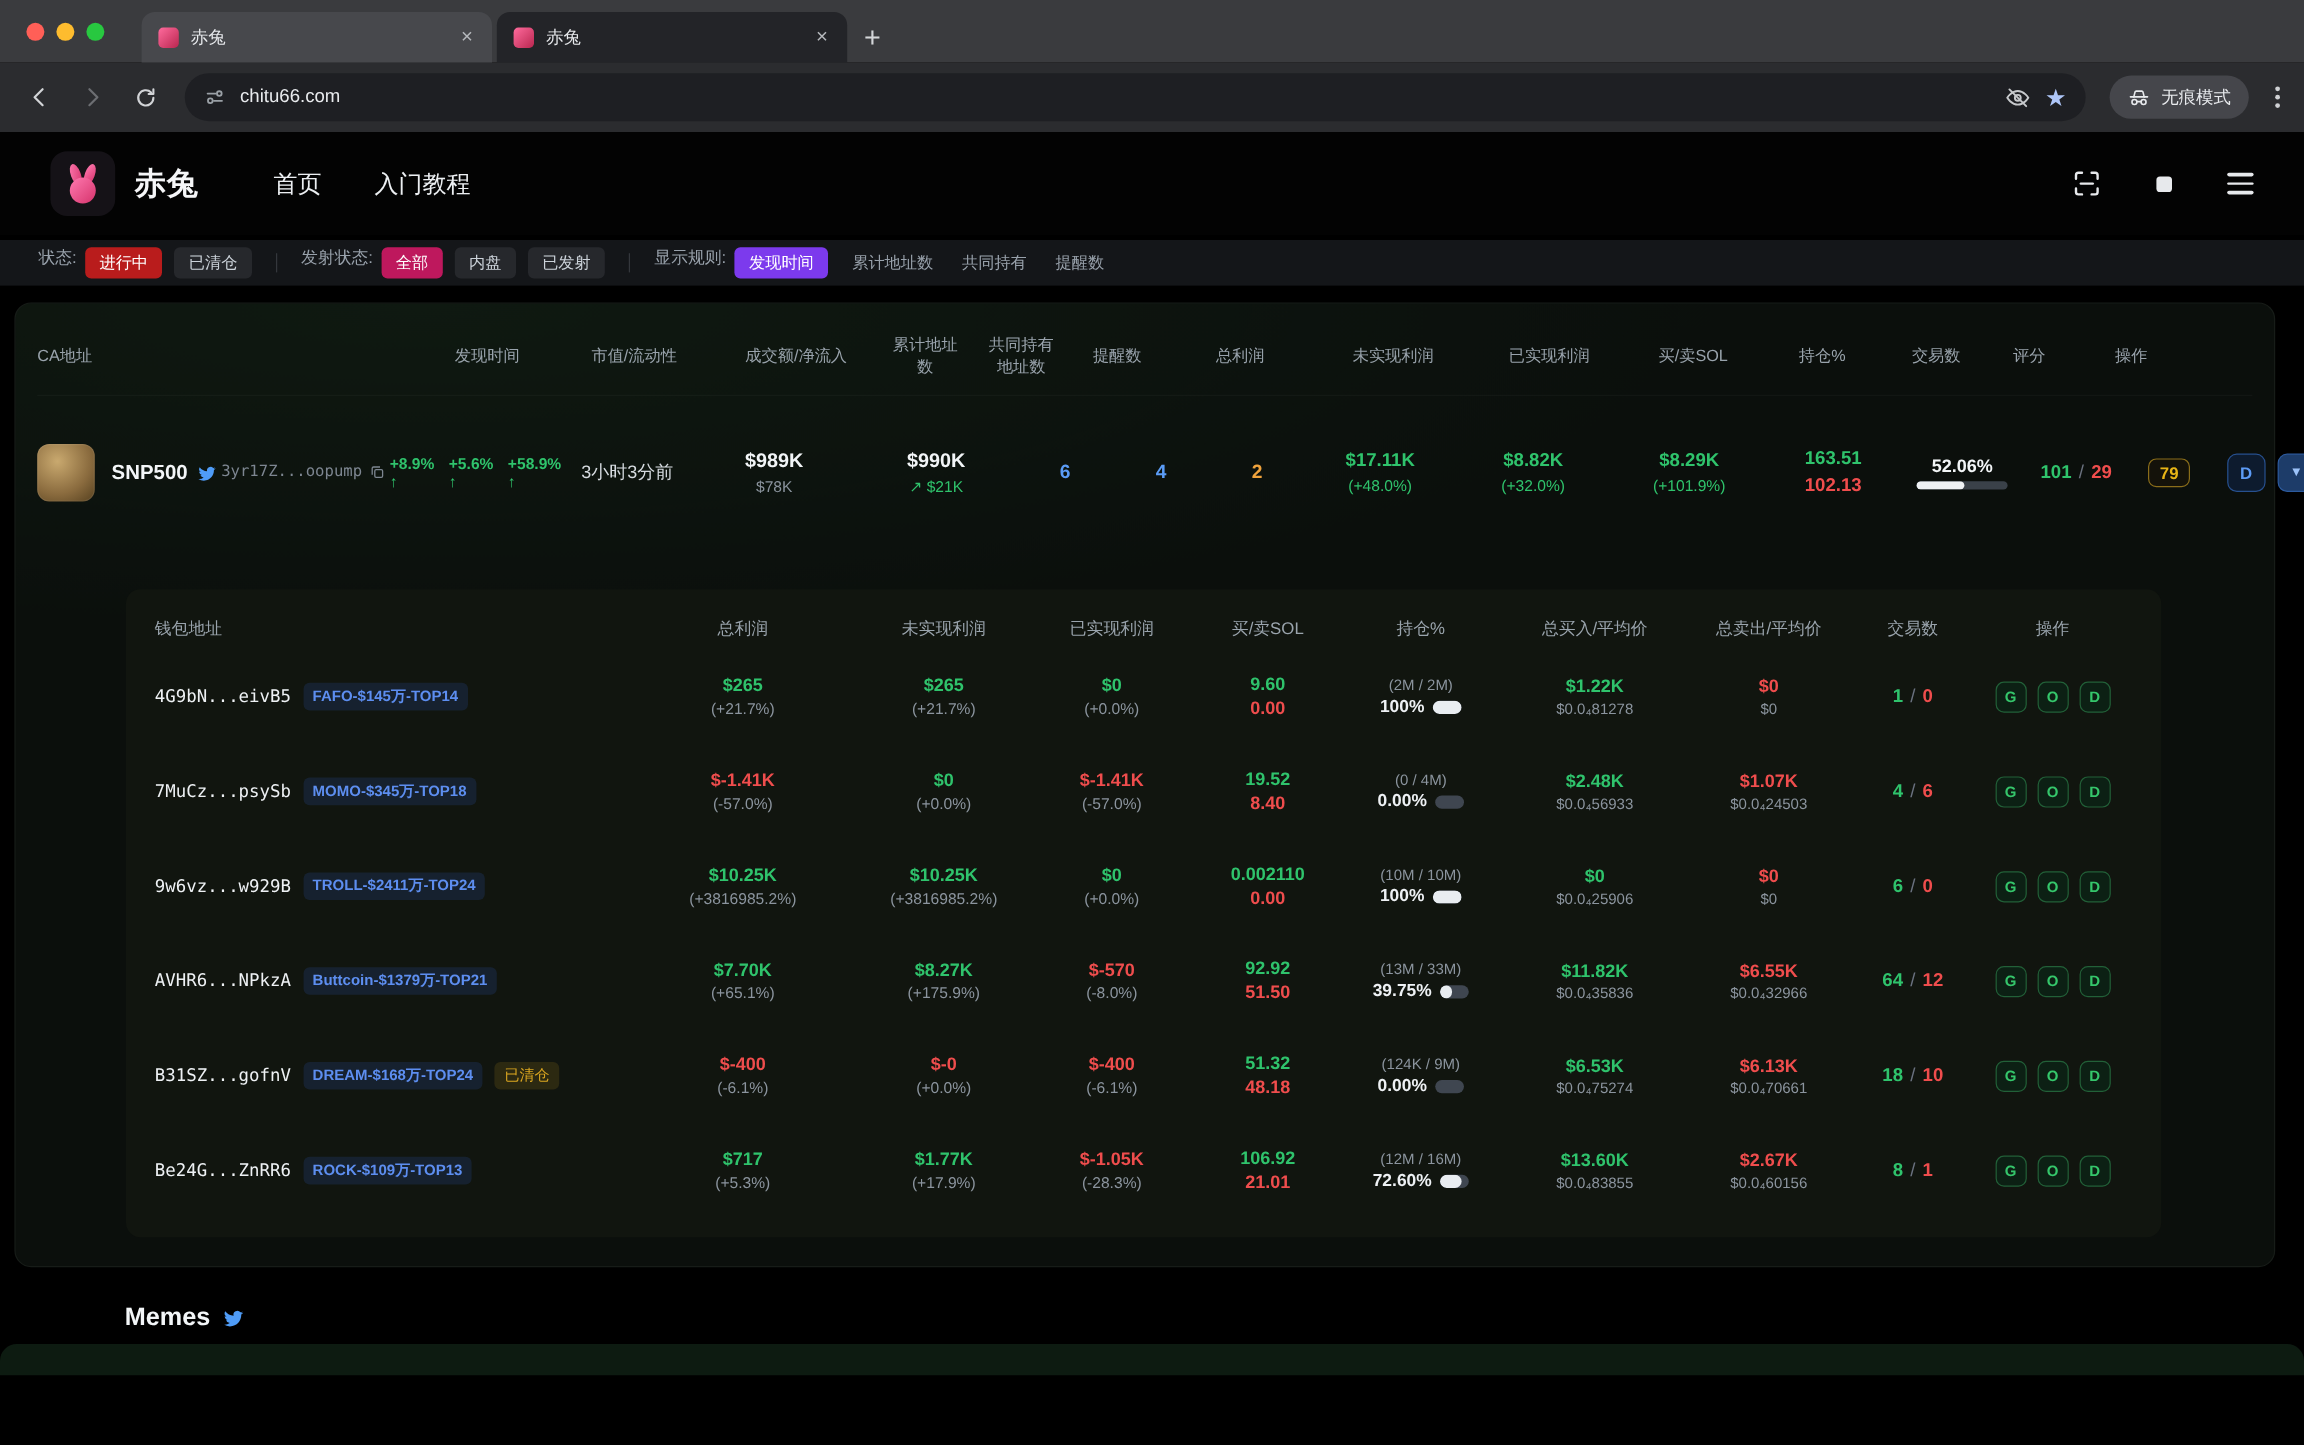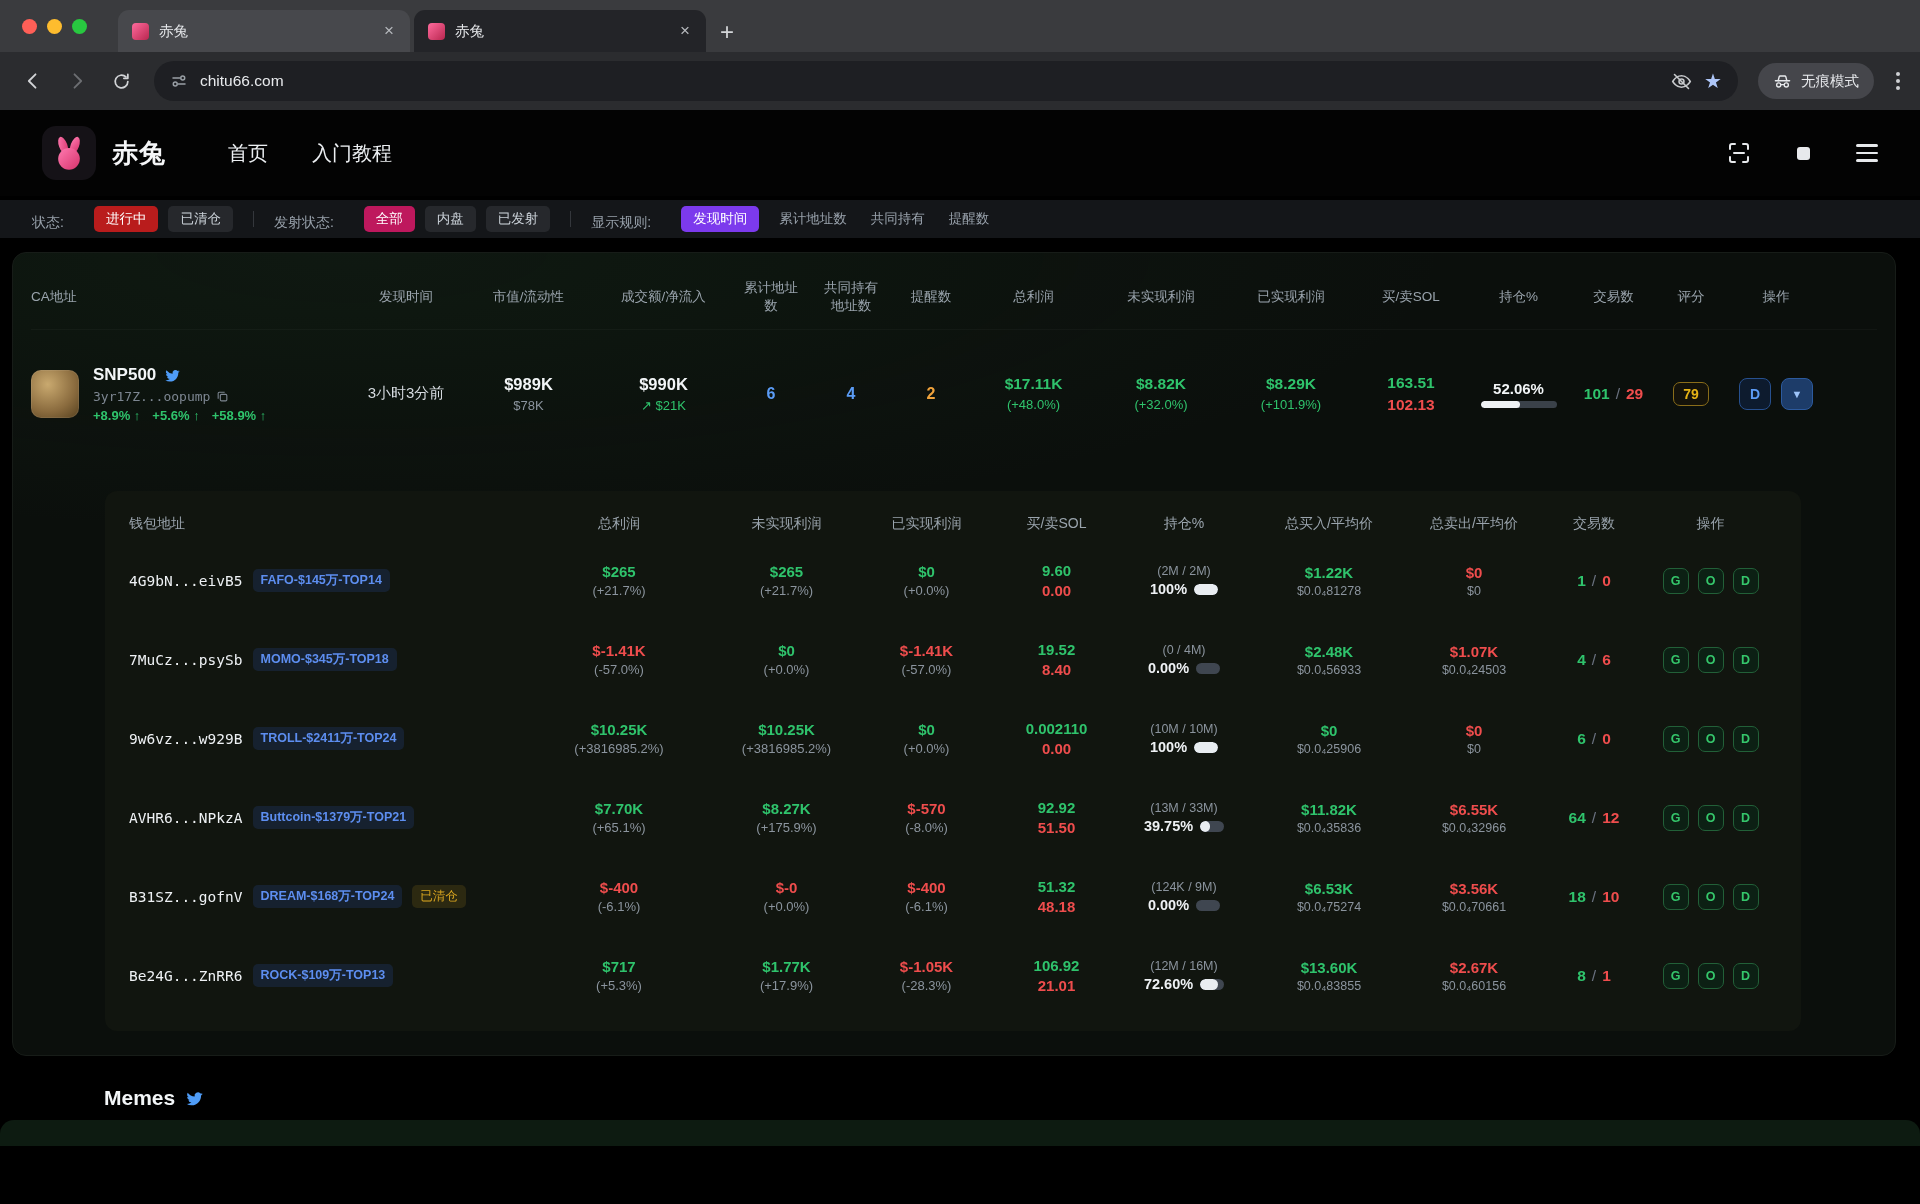--- a/index.html
+++ b/index.html
@@ -32,42 +32,42 @@
   .logo { width:54px; height:54px; border-radius:14px; background:#151217; display:flex; align-items:center; justify-content:center; }
   .brand { color:#f5f6f8; font-size:26px; font-weight:700; margin-left:16px; letter-spacing:1px; }
   .nav { display:flex; gap:44px; margin-left:62px; }
   .nav-item { color:#eceff2; font-size:20px; }
   .hdr-icons { margin-left:auto; display:flex; align-items:center; gap:46px; }
   .sq-icon { width:13px; height:13px; border-radius:3px; background:#e7e9ec; }
   .burger { display:flex; flex-direction:column; gap:5px; }
   .burger i { width:22px; height:2.4px; background:#e7e9ec; border-radius:2px; }
 
   .filterbar { height:38px; margin-top:4px; background:#141619; display:flex; align-items:center; padding:0 32px; font-size:14px; color:#98a1ab; }
-  .fgroup { display:flex; align-items:flex-end; gap:28px; }
+  .fgroup { display:flex; align-items:flex-start; gap:5px; }
   .fgroup .flabel { margin-right:2px; }
   .fdivider { width:1px; height:16px; background:#34373c; margin:0 20px; }
   .fbtn { border:none; cursor:pointer; padding:4px 12px; border-radius:5px; background:#26282c; color:#cbd2d9; font-size:13.5px; font-family:inherit; }
   .fbtn.plain { background:transparent; color:#98a1ab; padding:4px 4px; }
   .fbtn.active-blue { background:#b91c1c; color:#fff; }
   .fbtn.active-green { background:#be185d; color:#fff; }
   .fbtn.active-purple { background:#7c3aed; color:#fff; }
 
   
   .main-panel { margin:14px 12px 0; width:1884px; border-radius:14px; border:1px solid #171c18; padding:0 18px 24px;
     background:radial-gradient(1100px 280px at 18% 0%, rgba(42,96,52,.12), transparent), #0b0f0c; }
   .t-head { display:flex; align-items:center; padding:26px 0 14px; color:#99a3ac; font-size:13.5px; }
   .t-row { display:flex; align-items:center; min-height:128px; border-top:1px solid rgba(255,255,255,.03); }
   .tc { display:flex; flex-direction:column; align-items:center; justify-content:center; gap:4px; text-align:center; }
   .cw-ca{flex:0 0 320px; flex-direction:row; justify-content:flex-start; gap:14px; text-align:left;}
   .cw-110{flex:0 0 110px} .cw-135{flex:0 0 135px} .cw-80{flex:0 0 80px} .cw-125{flex:0 0 125px}
   .cw-130{flex:0 0 130px} .cw-105{flex:0 0 105px} .cw-85{flex:0 0 85px} .cw-70{flex:0 0 70px} .cw-100{flex:0 0 100px}
   .narrow { display:inline-block; max-width:62px; word-break:break-all; line-height:1.35; }
   .avatar { width:48px; height:48px; border-radius:10px; flex:0 0 auto;
     background:radial-gradient(circle at 35% 30%, #c9a96f, #8a6b3e 60%, #55401f); box-shadow:inset 0 0 0 1px rgba(255,255,255,.08); }
-  .tok-info { display:flex; flex-direction:column; gap:4px; }
+  .tok-info { display:flex; gap:4px; }
   .tok-name-row { display:flex; align-items:center; gap:8px; }
   .tok-name { color:#f3f6f8; font-size:17px; font-weight:700; }
   .tok-addr-row { display:flex; align-items:center; gap:6px; color:#7d8691; font-size:13px; font-family:"DejaVu Sans Mono", monospace; }
   .changes { display:flex; gap:12px; font-size:13px; color:#2fc36c; font-weight:600; }
   .time { color:#d6dbe0; font-size:15px; }
   .big { color:#f2f5f7; font-size:16.5px; font-weight:700; }
   .sub { color:#8b949e; font-size:13px; }
   .count-blue { color:#5b9cf6; font-size:16px; font-weight:700; }
   .count-orange { color:#f0a33c; font-size:16px; font-weight:700; }
   .green { color:#2fc36c; } .red { color:#ef4d4d; }
@@ -643,21 +643,21 @@
         <span class="pill">
                   <i style="width: 0%;"></i>
                 </span>
       </span>
     </div>
     <div class="wc wc-150">
       <span class="val green">$6.53K</span>
       <span class="detail">$0.0₄75274</span>
     </div>
     <div class="wc wc-140">
-      <span class="val red">$3.56K</span>
+      <span class="val red">$6.13K</span>
       <span class="detail">$0.0₄70661</span>
     </div>
     <div class="wc wc-100">
       <span class="trades">
         <span class="green">18</span>
                 <span class="tsep">/</span>
                 <span class="red">10</span>
       </span>
     </div>
     <div class="wc wc-133 wops">

